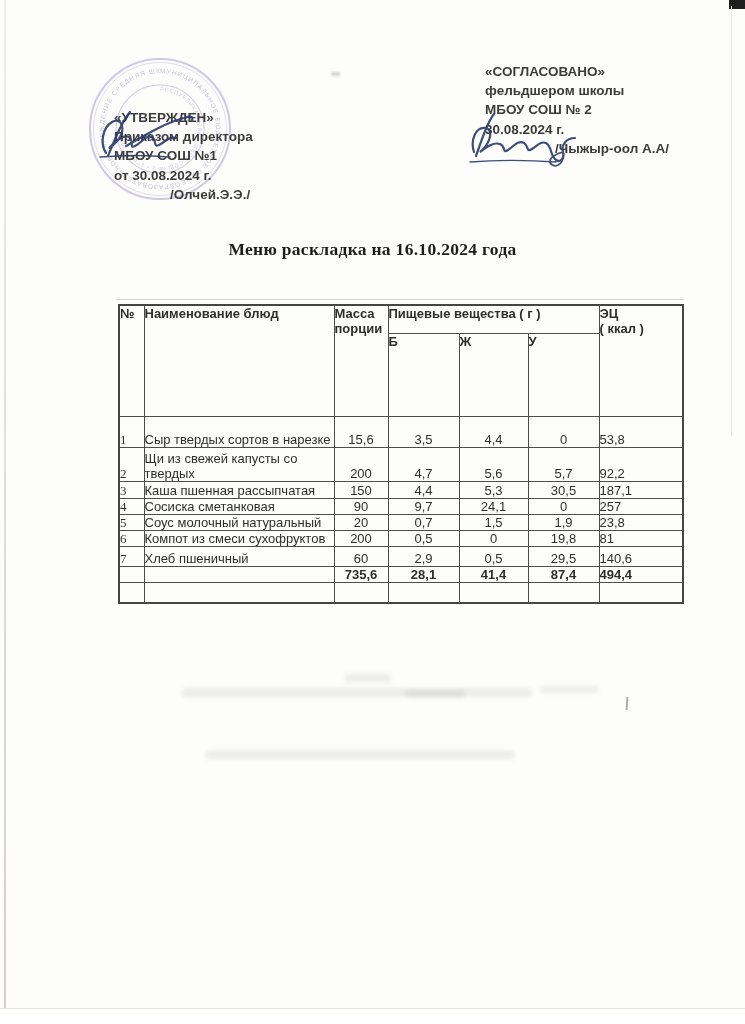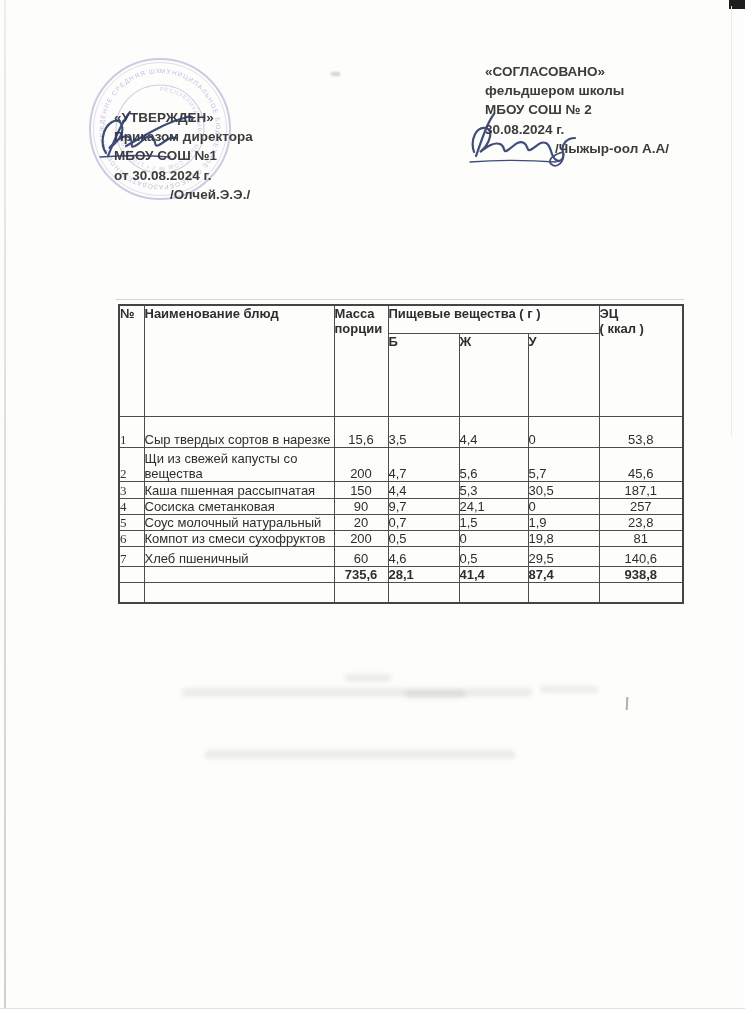--- a/index.html
+++ b/index.html
@@ -39,23 +39,23 @@
               color:#2e2e2e;border:2px solid #454545;}
   .menu-table th,.menu-table td{border:1px solid #4d4d4d;padding:0;font-size:13px;line-height:15px;
               overflow:hidden;vertical-align:bottom;}
   .menu-table th{font-weight:bold;text-align:left;vertical-align:top;}
   .h-pad{padding:4px 0 0 6px;}
   .h-group{height:27px;padding:4px 0 0 8px;}
   .h-sub{height:82px;text-align:center;padding-top:4px;}
   .h-ec{padding:20px 0 0 8px;}
   .cell-num{font-family:"Liberation Serif",serif;font-size:12.5px;vertical-align:top;padding:1px 0 0 4px;color:#333;}
   .cell-name{padding:0 2px 2px 7px;}
-  .cell-val{text-align:left;padding:0 8px 2px 0;margin-left:20px;}
+  .cell-val{text-align:center;padding:0 8px 2px 0;margin-left:20px;}
   .cell-mass{text-align:center;padding:0 6px 2px 0;}
-  .cell-ec{text-align:center;padding:0 5px 2px 0;}
+  .cell-ec{text-align:left;padding:0 5px 2px 0;}
   .row-total td{font-weight:bold;vertical-align:middle;padding-bottom:0;}
   .row-total .cell-val{padding-bottom:0;}
 </style>
 </head>
 <body>
 
 <div class="page">
 
   <div class="edge-left"></div>
   <div class="edge-bottom"></div>
@@ -107,20 +107,21 @@
   </svg>
   <svg class="sig-svg sig-right" width="190" height="58" viewBox="0 0 190 58">
     <g fill="none" stroke="#2c3a6b" stroke-width="2.2" stroke-linecap="round" opacity="0.9">
       <path d="M8 40 C4 28 10 14 20 16 C28 18 24 32 14 40 C22 34 28 30 34 32 C40 34 36 42 42 38 C48 34 52 28 58 31 C63 34 60 41 66 37 C72 33 75 29 80 31 C86 34 84 44 90 48 C94 51 99 46 97 40 C95 32 101 26 109 26"></path>
       <path d="M97 40 C99 50 91 57 85 52 C81 47 89 42 97 40" stroke-width="1.8"></path>
       <path d="M10 44 C16 28 20 12 28 2"></path>
       <path d="M4 50 C30 48 62 48 90 50" stroke-width="1.4"></path>
     </g>
   </svg>
 
+  <div class="doc-title">Меню раскладка на 16.10.2024 года</div>
 
   <table class="menu-table">
     <colgroup>
       <col style="width:25px">
         <col style="width:190px">
         <col style="width:54px">
       <col style="width:71px">
         <col style="width:69px">
         <col style="width:71px">
         <col style="width:84px">
@@ -150,26 +151,26 @@
         <td class="cell-num">1</td>
         <td class="cell-name">Сыр твердых сортов в нарезке</td>
         <td class="cell-mass">15,6</td>
         <td class="cell-val">3,5</td>
         <td class="cell-val">4,4</td>
         <td class="cell-val">0</td>
         <td class="cell-ec">53,8</td>
       </tr>
       <tr style="height:34px">
         <td class="cell-num">2</td>
-        <td class="cell-name">Щи из свежей капусты со вещества</td>
+        <td class="cell-name">Щи из свежей капусты со твердых</td>
         <td class="cell-mass">200</td>
         <td class="cell-val">4,7</td>
         <td class="cell-val">5,6</td>
         <td class="cell-val">5,7</td>
-        <td class="cell-ec">45,6</td>
+        <td class="cell-ec">92,2</td>
       </tr>
       <tr style="height:17px">
         <td class="cell-num">3</td>
         <td class="cell-name">Каша пшенная рассыпчатая</td>
         <td class="cell-mass">150</td>
         <td class="cell-val">4,4</td>
         <td class="cell-val">5,3</td>
         <td class="cell-val">30,5</td>
         <td class="cell-ec">187,1</td>
       </tr>
@@ -197,33 +198,33 @@
         <td class="cell-mass">200</td>
         <td class="cell-val">0,5</td>
         <td class="cell-val">0</td>
         <td class="cell-val">19,8</td>
         <td class="cell-ec">81</td>
       </tr>
       <tr style="height:20px">
         <td class="cell-num">7</td>
         <td class="cell-name">Хлеб пшеничный</td>
         <td class="cell-mass">60</td>
-        <td class="cell-val">4,6</td>
+        <td class="cell-val">2,9</td>
         <td class="cell-val">0,5</td>
         <td class="cell-val">29,5</td>
         <td class="cell-ec">140,6</td>
       </tr>
       <tr class="row-total" style="height:16px">
         <td class="cell-num"></td>
         <td class="cell-name"></td>
         <td class="cell-mass">735,6</td>
         <td class="cell-val">28,1</td>
         <td class="cell-val">41,4</td>
         <td class="cell-val">87,4</td>
-        <td class="cell-ec">938,8</td>
+        <td class="cell-ec">494,4</td>
       </tr>
       <tr style="height:20px">
         <td></td>
           <td></td>
         <td></td>
           <td></td>
         <td></td>
           <td></td>
         <td></td>
       </tr>

